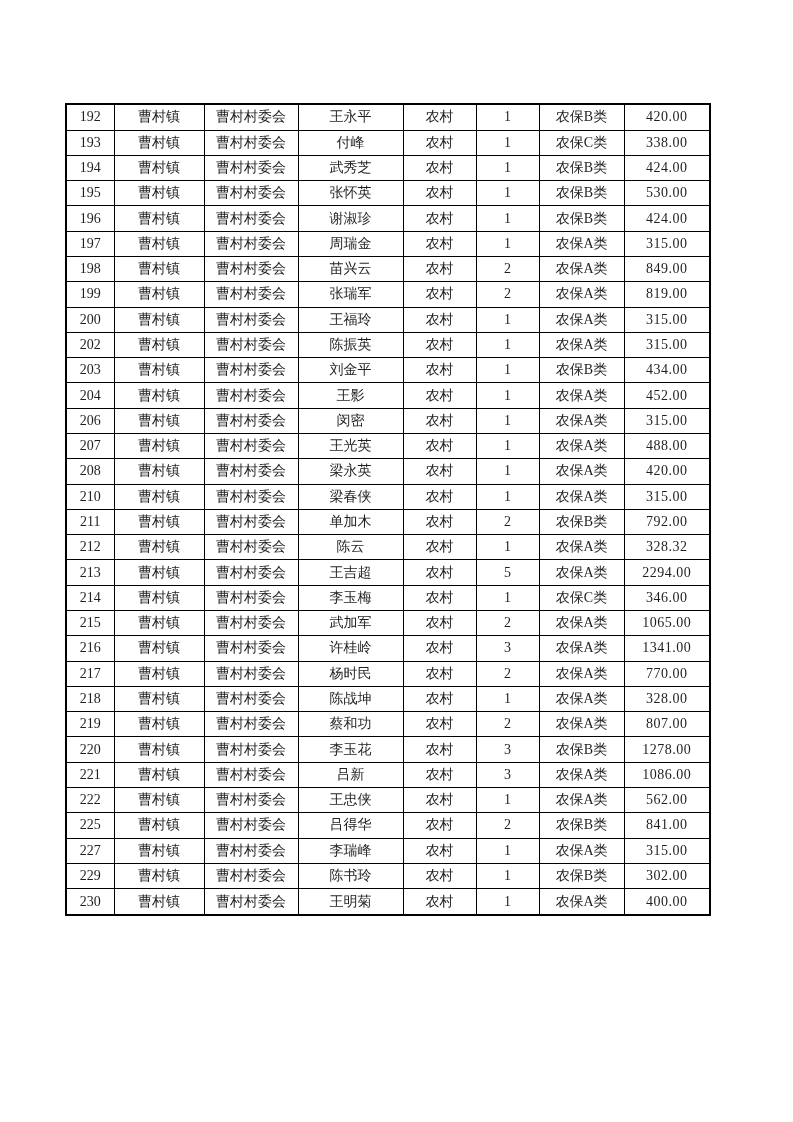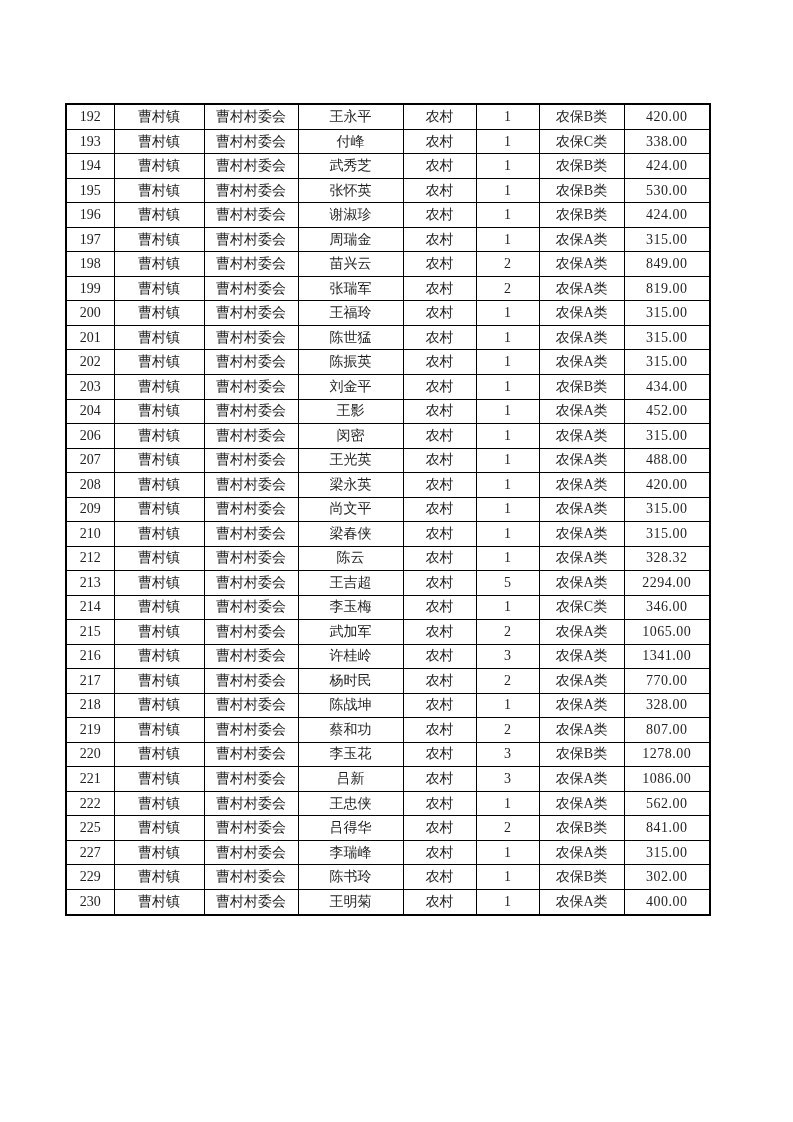--- a/index.html
+++ b/index.html
@@ -139,30 +139,20 @@
           <td class="col-index">200</td>
           <td class="col-town">曹村镇</td>
           <td class="col-committee">曹村村委会</td>
           <td class="col-name">王福玲</td>
           <td class="col-area">农村</td>
           <td class="col-count">1</td>
           <td class="col-category">农保A类</td>
           <td class="col-amount">315.00</td>
         </tr>
         <tr>
-          <td class="col-index">201</td>
-          <td class="col-town">曹村镇</td>
-          <td class="col-committee">曹村村委会</td>
-          <td class="col-name">陈世猛</td>
-          <td class="col-area">农村</td>
-          <td class="col-count">1</td>
-          <td class="col-category">农保A类</td>
-          <td class="col-amount">315.00</td>
-        </tr>
-        <tr>
           <td class="col-index">202</td>
           <td class="col-town">曹村镇</td>
           <td class="col-committee">曹村村委会</td>
           <td class="col-name">陈振英</td>
           <td class="col-area">农村</td>
           <td class="col-count">1</td>
           <td class="col-category">农保A类</td>
           <td class="col-amount">315.00</td>
         </tr>
         <tr>
@@ -209,38 +199,38 @@
           <td class="col-index">208</td>
           <td class="col-town">曹村镇</td>
           <td class="col-committee">曹村村委会</td>
           <td class="col-name">梁永英</td>
           <td class="col-area">农村</td>
           <td class="col-count">1</td>
           <td class="col-category">农保A类</td>
           <td class="col-amount">420.00</td>
         </tr>
         <tr>
-          <td class="col-index">209</td>
-          <td class="col-town">曹村镇</td>
-          <td class="col-committee">曹村村委会</td>
-          <td class="col-name">尚文平</td>
-          <td class="col-area">农村</td>
-          <td class="col-count">1</td>
-          <td class="col-category">农保A类</td>
-          <td class="col-amount">315.00</td>
-        </tr>
-        <tr>
           <td class="col-index">210</td>
           <td class="col-town">曹村镇</td>
           <td class="col-committee">曹村村委会</td>
           <td class="col-name">梁春侠</td>
           <td class="col-area">农村</td>
           <td class="col-count">1</td>
           <td class="col-category">农保A类</td>
           <td class="col-amount">315.00</td>
+        </tr>
+        <tr>
+          <td class="col-index">211</td>
+          <td class="col-town">曹村镇</td>
+          <td class="col-committee">曹村村委会</td>
+          <td class="col-name">单加木</td>
+          <td class="col-area">农村</td>
+          <td class="col-count">2</td>
+          <td class="col-category">农保B类</td>
+          <td class="col-amount">792.00</td>
         </tr>
         <tr>
           <td class="col-index">212</td>
           <td class="col-town">曹村镇</td>
           <td class="col-committee">曹村村委会</td>
           <td class="col-name">陈云</td>
           <td class="col-area">农村</td>
           <td class="col-count">1</td>
           <td class="col-category">农保A类</td>
           <td class="col-amount">328.32</td>

